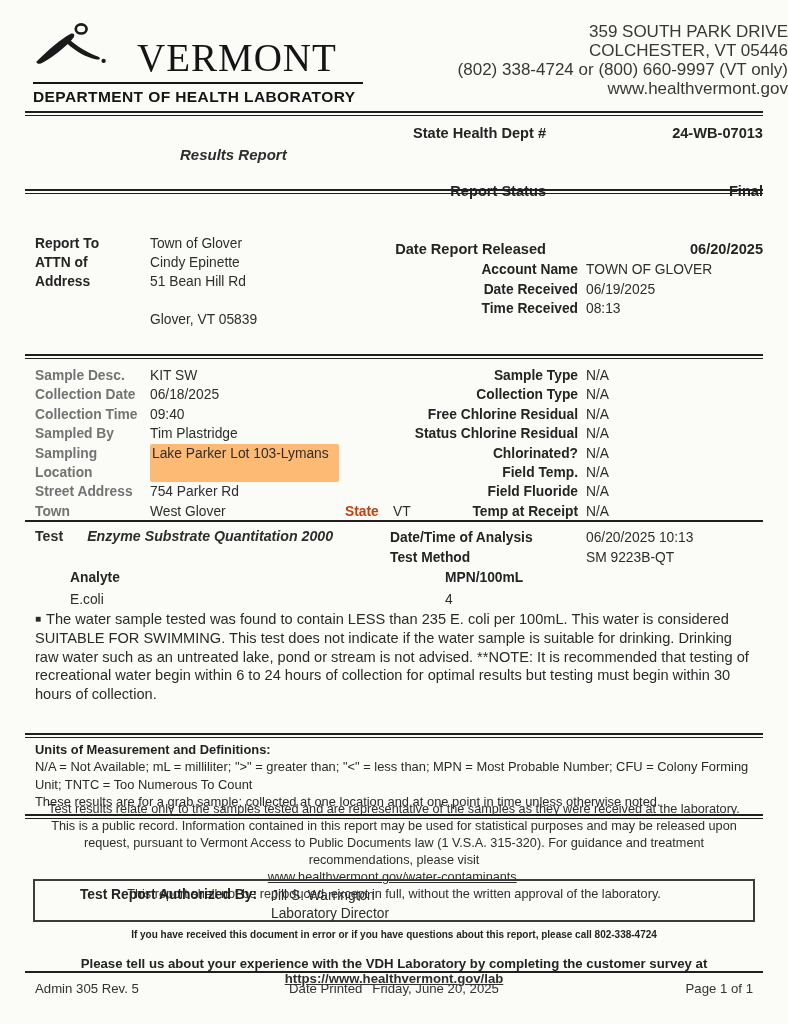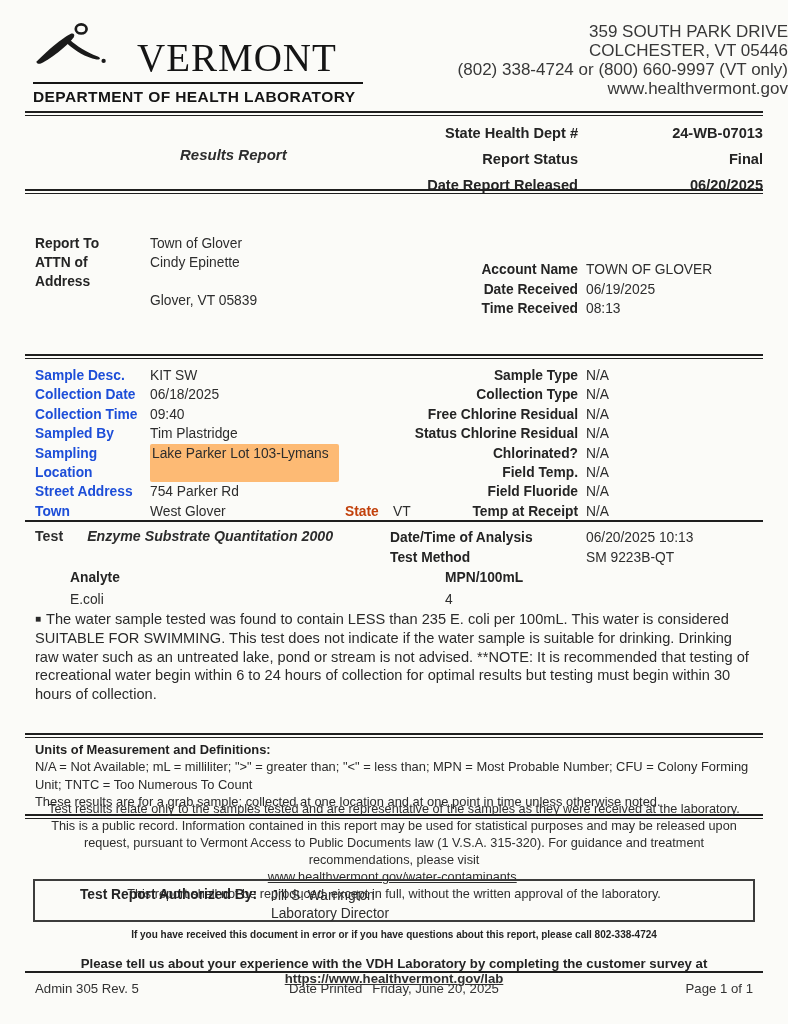--- a/index.html
+++ b/index.html
@@ -12,34 +12,34 @@
   .sline{position:absolute;left:25px;width:738px;border-top:2px solid #1f1f1f;}
   
   .logo{position:absolute;left:33px;top:18px;width:330px;}
   .logo-row{display:flex;align-items:flex-end;text-align:center;}
   .logo-word{font-family:"Liberation Serif",serif;font-size:39px;color:#151515;letter-spacing:1px;line-height:40px;margin-left:-4px;}
   .logo-underline{border-top:2px solid #151515;margin-top:4px;}
   .logo-sub{font-size:15.5px;font-weight:bold;color:#151515;letter-spacing:0.4px;margin-top:4px;}
   .hdr-address{position:absolute;left:400px;top:22px;width:388px;text-align:right;font-size:17px;line-height:19px;color:#383838;}
   
   .results-title{position:absolute;left:180px;top:146px;font-size:15px;}
-  .meta-grid{position:absolute;left:340px;top:120px;width:423px;display:grid;grid-template-columns:1fr 185px;font-size:14.6px;line-height:26px;font-weight:bold;color:#242424;}
+  .meta-grid{position:absolute;left:340px;top:120px;width:423px;display:grid;grid-template-columns:1fr 185px;font-size:14.6px;line-height:26px;font-weight:bold;color:#242424;gap:32px;}
   .meta-grid .lab{text-align:right;}
   .meta-grid .val{text-align:right;}
   
   .rt-labels{position:absolute;left:35px;top:234px;width:112px;font-weight:bold;font-size:13.8px;line-height:19px;color:#242424;}
   .rt-lines{position:absolute;left:150px;top:234px;width:230px;font-size:13.8px;line-height:19px;}
   .rt-city{margin-top:19px;}
   .acct-grid{position:absolute;left:370px;top:260px;width:380px;display:grid;grid-template-columns:208px 1fr;font-size:13.8px;line-height:19.5px;}
   .acct-grid .lab{font-weight:bold;text-align:right;color:#242424;}
   .acct-grid .val{padding-left:8px;}
   
   .sample-left{position:absolute;left:35px;top:366px;width:400px;font-size:13.8px;}
   .sample-left .row{display:flex;line-height:19.4px;position:relative;}
-  .sample-left .lab{width:115px;font-weight:bold;flex:none;color:#1d4ed8;}
+  .sample-left .lab{width:115px;font-weight:bold;flex:none;color:#737373;}
   .hl{background:#fdba74;padding:0 10px 0 2px;border-radius:2px;}
   .state-pos{position:absolute;left:310px;top:0;display:flex;}
   .state-pos .lab2{font-weight:bold;width:48px;color:#c2410c;}
   .sample-right{position:absolute;left:350px;top:366px;width:400px;display:grid;grid-template-columns:228px 1fr;font-size:13.8px;line-height:19.4px;}
   .sample-right .lab{font-weight:bold;text-align:right;color:#242424;}
   .sample-right .val{padding-left:8px;}
   
   .test-row{position:absolute;left:35px;top:528px;font-size:14.2px;display:flex;}
   .test-name{margin-left:24px;}
   .test-grid{position:absolute;left:390px;top:528px;width:373px;display:grid;grid-template-columns:188px 1fr;font-size:13.8px;line-height:20px;}
@@ -117,20 +117,21 @@
   <div class="dline" style="top:189px;"></div>
 
   <div class="rt-labels">
     <div>Report To</div>
     <div>ATTN of</div>
     <div>Address</div>
   </div>
   <div class="rt-lines">
     <div>Town of Glover</div>
     <div>Cindy Epinette</div>
+    <div>51 Bean Hill Rd</div>
     <div class="rt-city">Glover, VT  05839</div>
   </div>
   <div class="acct-grid">
     <div class="lab">Account Name</div>
     <div class="val">TOWN OF GLOVER</div>
     <div class="lab">Date Received</div>
     <div class="val">06/19/2025</div>
     <div class="lab">Time Received</div>
     <div class="val">08:13</div>
   </div>

